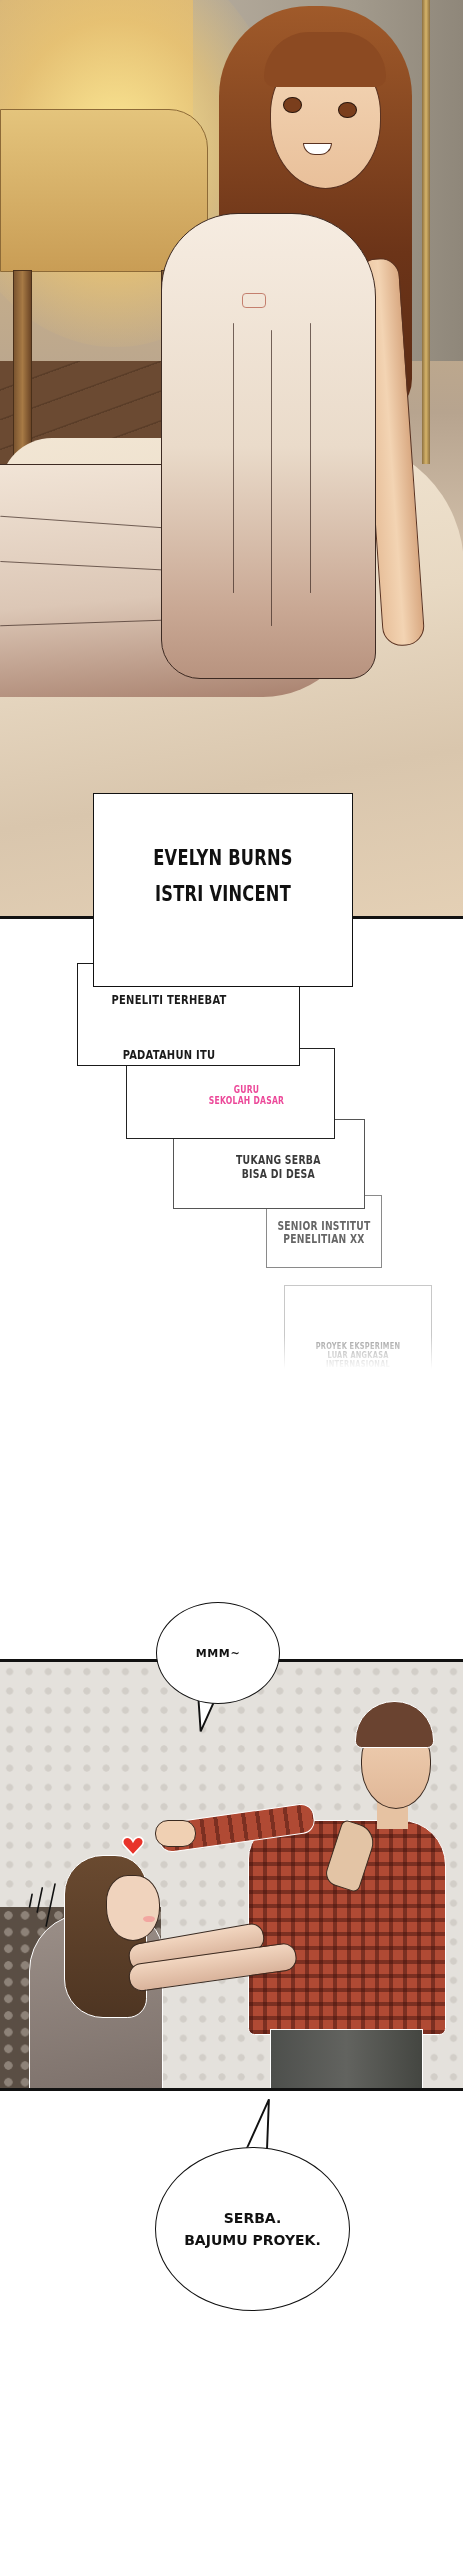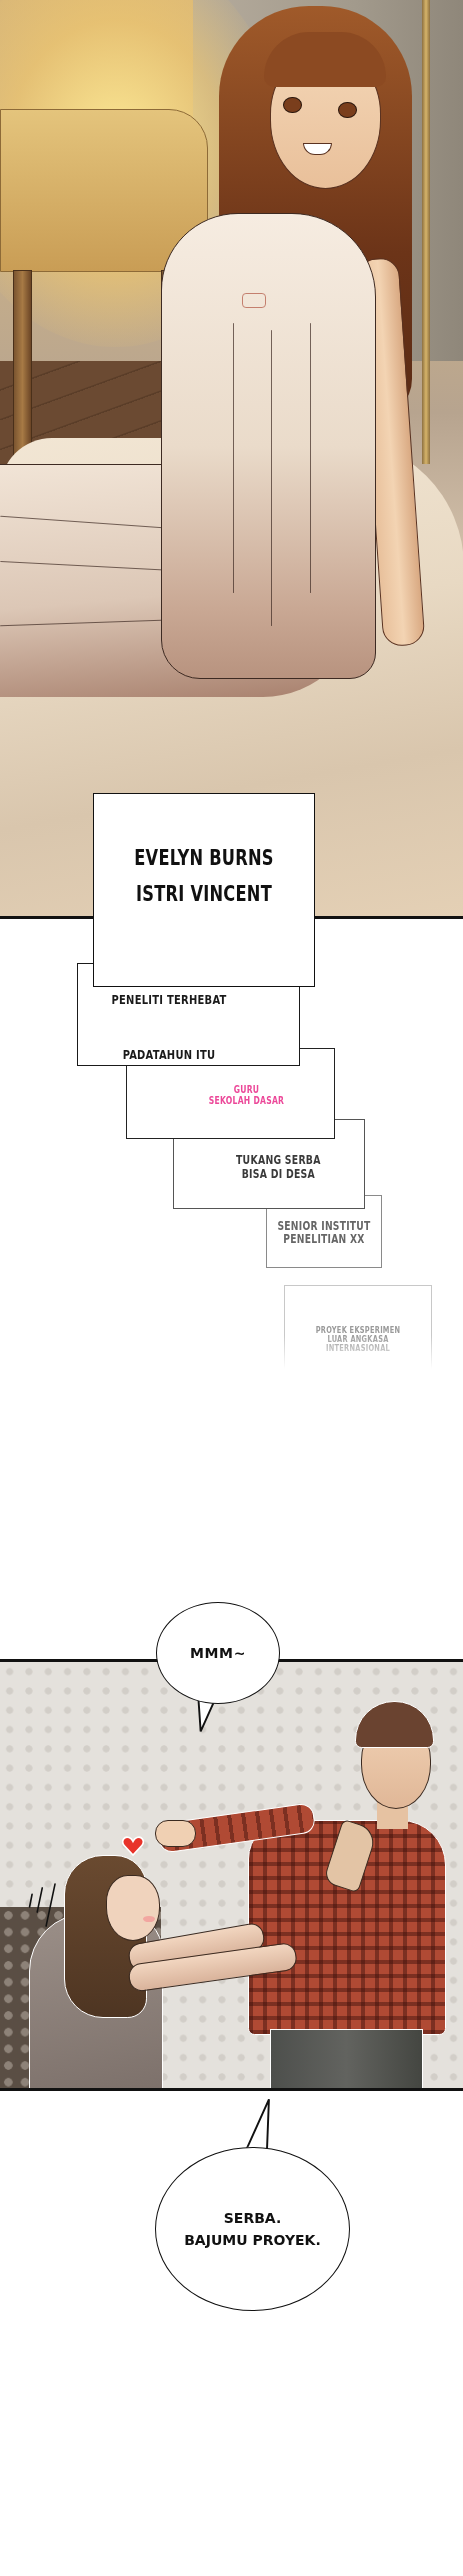--- a/index.html
+++ b/index.html
@@ -42,36 +42,36 @@
   .p1-skirt { left: 0; top: 464px; width: 361px; height: 232px;
     background: linear-gradient(175deg, #f1e4d6 0%, #dcc7b6 55%, #a77f6c 100%);
     border-radius: 0 142px 103px 0; border-top: 1.3px solid #3d2a22; }
   .p1-fold { height: 1.3px; background: #3d2a22; opacity: .7; border-radius: 1.3px; }
   .p1-bow { left: 242px; top: 293px; width: 22px; height: 13px; border: 1.3px solid #c47f6e; border-radius: 3.9px; }
 
   
   .cap { background: #fff; position: absolute; box-sizing: border-box; text-align: center;
     font-weight: bold; letter-spacing: 0.3px; line-height: 1.15; display: flex; flex-direction: column; justify-content: center; }
   .cap span { display: block; }
-  .cap-1 { left: 93px; top: 793px; width: 222px; height: 194px; border: 1.9px solid #111;
+  .cap-1 { left: 93px; top: 793px; width: 260px; height: 194px; border: 1.9px solid #111;
     font-size: 22px; color: #111; justify-content: flex-start; padding-top: 46px; z-index: 6; }
   .cap-1 span { line-height: 36px; transform: scaleX(0.82); }
   .cap-2 { left: 77px; top: 963px; width: 223px; height: 103px; border: 1.9px solid #1a1a1a;
     font-size: 13px; color: #1a1a1a; z-index: 5; padding-top: 26px; padding-right: 39px; gap: 40px; }
   .cap-3 { left: 126px; top: 1048px; width: 209px; height: 91px; border: 1.9px solid #222;
     font-size: 10px; color: #ec4899; z-index: 4; padding-top: 3.9px; padding-left: 32px; }
   .cap-4 { left: 173px; top: 1119px; width: 192px; height: 90px; border: 1.9px solid #555;
     font-size: 12.2px; color: #3a3a3a; z-index: 3; padding-top: 6.4px; padding-left: 19.3px; }
   .cap-5 { left: 266px; top: 1195px; width: 116px; height: 73px; border: 1.3px solid #8a8a8a;
     font-size: 12px; color: #666; z-index: 2; padding-top: 3.9px; }
   .cap-6 { left: 284px; top: 1285px; width: 148px; height: 84px;
     border: 1.3px solid #c8c8c8; border-bottom: none;
     -webkit-mask-image: linear-gradient(180deg, #000 60%, transparent 100%);
     mask-image: linear-gradient(180deg, #000 60%, transparent 100%);
-    font-size: 8.7px; color: #9a9a9a; z-index: 1; justify-content: center; padding-top: 24px; line-height: 1.05; }
+    font-size: 8.7px; color: #9a9a9a; z-index: 1; justify-content: flex-end; padding-top: 24px; line-height: 1.05; }
   .cap span.nar { transform: scaleX(0.85); }
 
   
   .panel2 { left: 0; top: 1659px; width: 464px; height: 426px; overflow: hidden;
     border-top: 3.2px solid #111; border-bottom: 3.2px solid #111;
     background-color: #e4e1dc;
     background-image: radial-gradient(circle, #d2cec8 3.2px, transparent 3.9px);
     background-size: 19.3px 19.3px; }
   .p2-sofa { left: 0; top: 245px; width: 161px; height: 182px;
     background-color: #5a4e44;
@@ -101,21 +101,21 @@
   .p2-towel { left: 332px; top: 161px; width: 35px; height: 64px; background: #e3c4a5; border-radius: 6.4px 19.3px 6.4px 13px; transform: rotate(18deg); border: 1.3px solid #3b2a20; }
   .p2-pants { left: 270px; top: 367px; width: 151px; height: 59px; background: linear-gradient(90deg, #4d4f4c, #62635f, #444641); border: 1.9px solid #fff; }
   .p2-heart { left: 122px; top: 173px; width: 22px; height: 22px; }
   .p2-motion { left: 27px; top: 219px; width: 35px; height: 52px; }
 
   
   .bubble { position: absolute; background: #fff; border: 1.9px solid #111; border-radius: 50%;
     display: flex; align-items: center; justify-content: center; text-align: center; z-index: 10;
     font-family: "DejaVu Sans", sans-serif; font-weight: bold; color: #111; }
   .bubble-tail { position: absolute; z-index: 9; }
-  .bubble-1 { left: 156px; top: 1602px; width: 122px; height: 100px; font-size: 14px; letter-spacing: 0.6px; }
+  .bubble-1 { left: 156px; top: 1602px; width: 122px; height: 100px; font-size: 11px; letter-spacing: 0.6px; }
   .bubble-2 { left: 155px; top: 2147px; width: 193px; height: 162px; font-size: 14px; line-height: 1.6; flex-direction: column; }
   .bubble-2 span, .bubble-1 span { display: block; }
 </style>
 </head>
 <body>
 
 <div class="abs panel1">
   <div class="abs p1-wall"></div>
   <div class="abs p1-floor"></div>
   <div class="abs p1-glow"></div>

